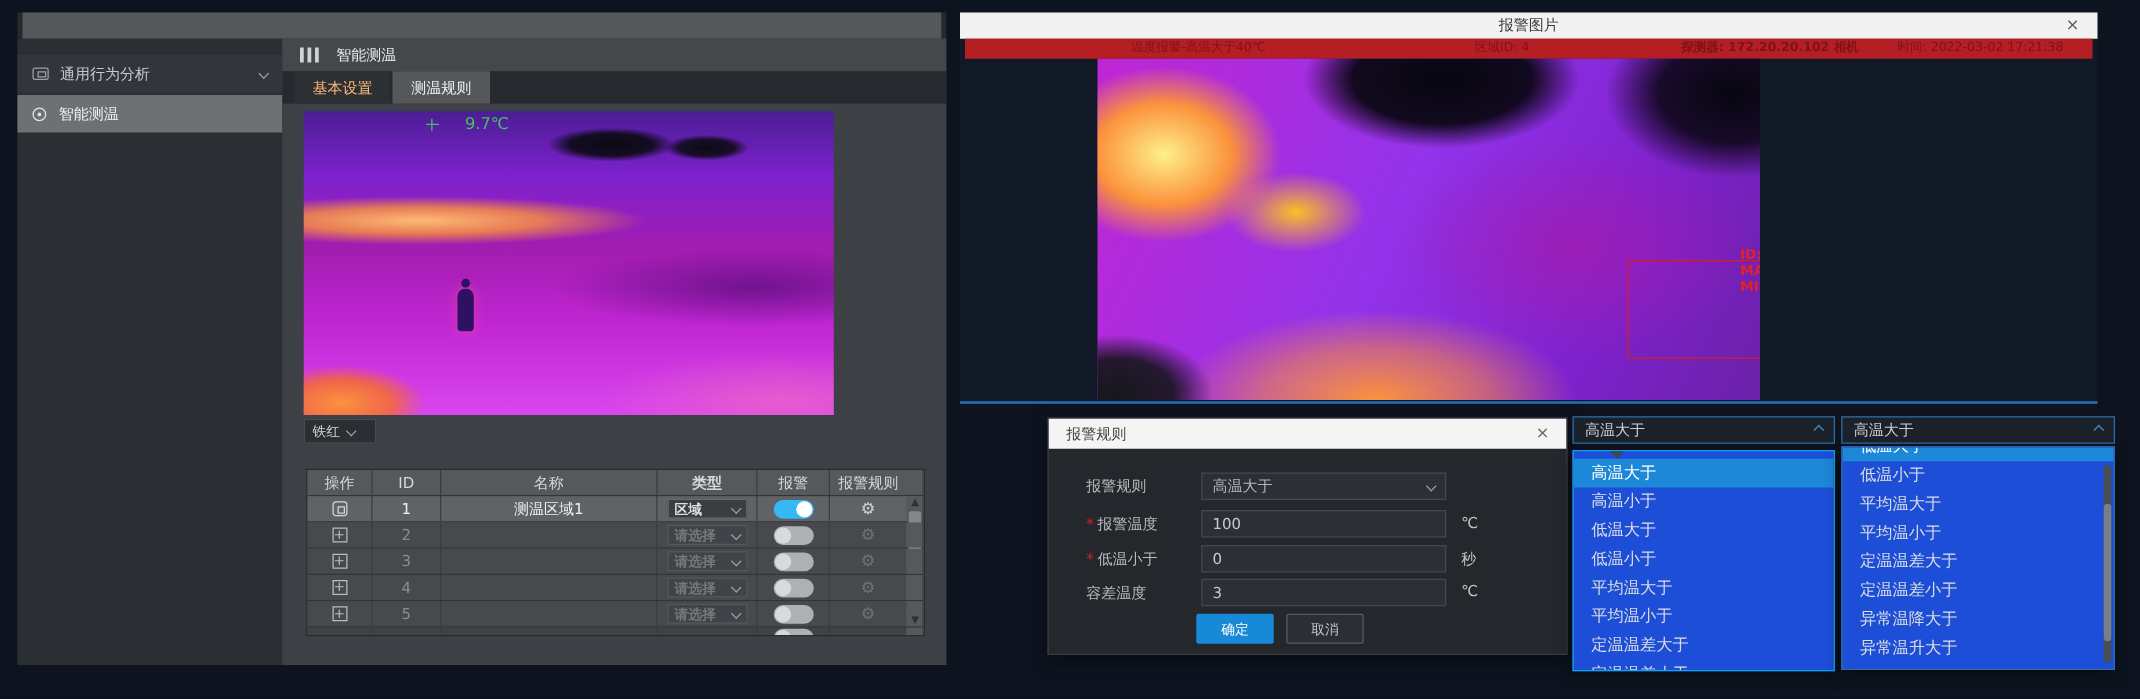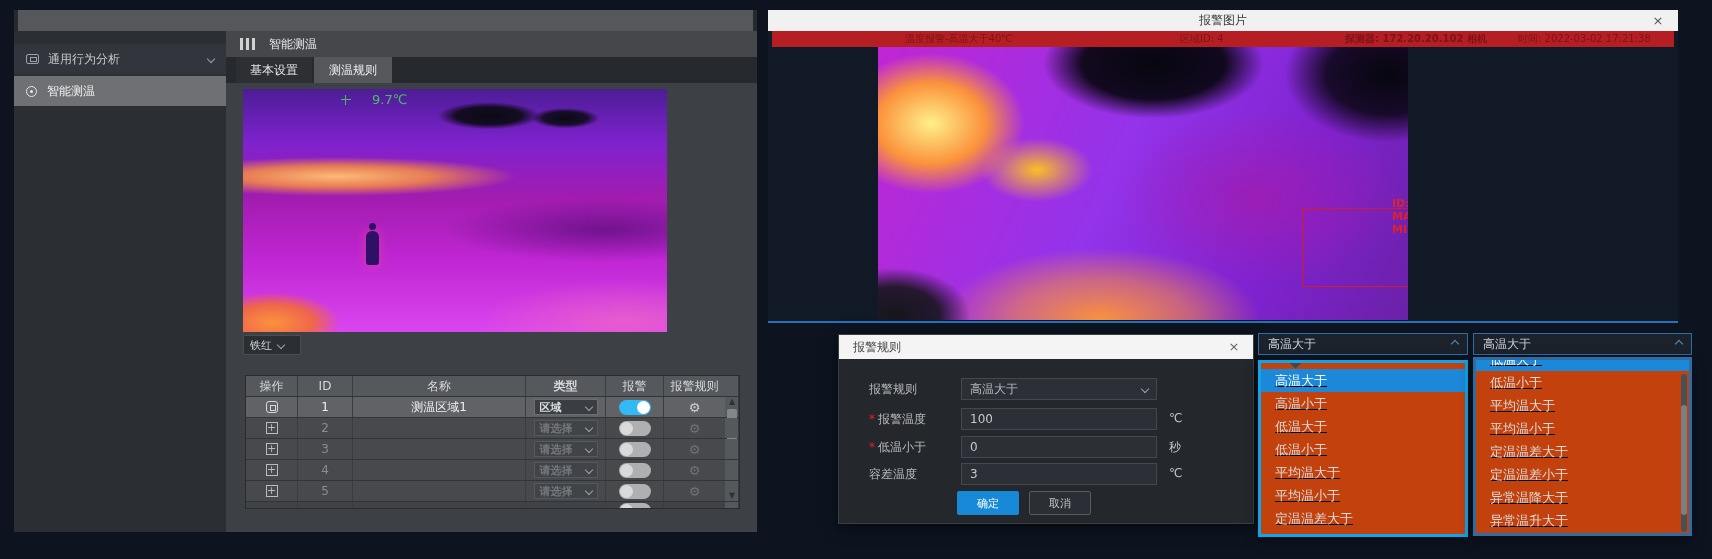--- a/index.html
+++ b/index.html
@@ -21,21 +21,21 @@
   .chev { display:inline-block; width:6px; height:6px; border-right:1.5px solid #9ea1a5; border-bottom:1.5px solid #9ea1a5; transform:rotate(45deg); }
   .chev.up { transform:rotate(-135deg); }
   .grow { flex:1; }
 
   .l-main { left:212px; top:21px; width:531px; height:501px; background:#3d4044; border-bottom:2px solid #1f6fae; }
   .l-header { left:0; top:0; width:531px; height:26px; background:#45474b; display:flex; align-items:center; padding:0 14px; color:#e8eaec; font-size:12px; }
   .ico-bars { display:flex; gap:3px; margin-right:14px; }
   .ico-bars i { display:block; width:3px; height:12px; background:#d0d2d4; }
   .l-tabs { left:0; top:26px; width:531px; height:26px; background:#26292e; }
   .tab { position:absolute; top:0; height:26px; display:flex; align-items:center; justify-content:center; font-size:12px; }
-  .tab.inactive { left:10px; width:76px; background:#2c2f33; color:#e5e5e5; }
+  .tab.inactive { left:10px; width:76px; background:#2c2f33; color:#fdba74; }
   .tab.active { left:88px; width:78px; background:#55575a; color:#eef0f1; }
   .l-content { left:0; top:52px; width:531px; height:449px; background:#3d4044; }
 
   
   .thermal1 { left:17px; top:6px; width:424px; height:243px; overflow:hidden;
     background:
       radial-gradient(ellipse 90px 40px at 7% 96%, #fb923c 0%, rgba(249,115,22,.75) 45%, rgba(249,115,22,0) 75%),
       radial-gradient(ellipse 240px 26px at 22% 36%, #fdba74 0%, rgba(251,146,60,.8) 40%, rgba(251,146,60,0) 75%),
       radial-gradient(ellipse 60px 16px at 58% 11%, #0b0a14 0%, rgba(11,10,20,.9) 55%, rgba(11,10,20,0) 85%),
       radial-gradient(ellipse 40px 12px at 76% 12%, #0b0a14 0%, rgba(11,10,20,.85) 55%, rgba(11,10,20,0) 85%),
@@ -115,21 +115,21 @@
   .f-select { display:flex; align-items:center; justify-content:space-between; color:#b4b6b9; }
   .f-input { font-family:"DejaVu Sans","Liberation Sans",sans-serif; outline:none; }
   .f-unit { position:absolute; left:330px; top:3px; font-size:12px; color:#c3c5c8; }
   .btn { position:absolute; top:132px; width:62px; height:24px; font-size:11px; display:flex; align-items:center; justify-content:center; border-radius:2px; }
   .btn-ok { left:118px; background:#1789d6; color:#fff; }
   .btn-cancel { left:190px; background:#2b2e34; color:#c3c5c8; border:1px solid #595c62; }
 
   
   .dd-select { height:22px; background:#1b222c; border:1px solid #2e6da4; display:flex; align-items:center; justify-content:space-between; padding:0 9px; color:#ccd0d3; font-size:12px; }
   .dd-select .chev { border-color:#4a90c4; }
-  .dd-menu { position:absolute; overflow:hidden; background:#c2410c; border:3px solid #0ea5e9; box-shadow:0 4px 12px rgba(0,0,0,.45);text-decoration:underline; }
+  .dd-menu { position:absolute; overflow:hidden; background:#1d4ed8; border:1px solid #0ea5e9; box-shadow:0 4px 12px rgba(0,0,0,.45); }
   .dd-menu.blue-border { border-color:#2e6da4; }
   .dd-caret { position:absolute; left:30px; top:-5px; width:9px; height:9px; background:#41464d; border-left:1px solid #53585f; border-top:1px solid #53585f; transform:rotate(45deg); }
   .dd-item { height:23px; line-height:23px; padding-left:14px; font-size:13px; color:#dcdee1; white-space:nowrap; }
   .dd-item.selected { background:#1d87d8; color:#fff; }
   .dd-partial { height:11px; overflow:hidden; background:#1d87d8; }
   .dd-partial span { display:block; margin-top:-12px; line-height:23px; padding-left:14px; font-size:13px; color:#fff; }
   .dd-scroll-track { position:absolute; right:2px; top:14px; width:6px; height:158px; background:#4a4f56; border-radius:3px; }
   .dd-scroll-thumb { position:absolute; right:2px; top:45px; width:6px; height:110px; background:#7a7f86; border-radius:3px; }
 </style>
 </head>

